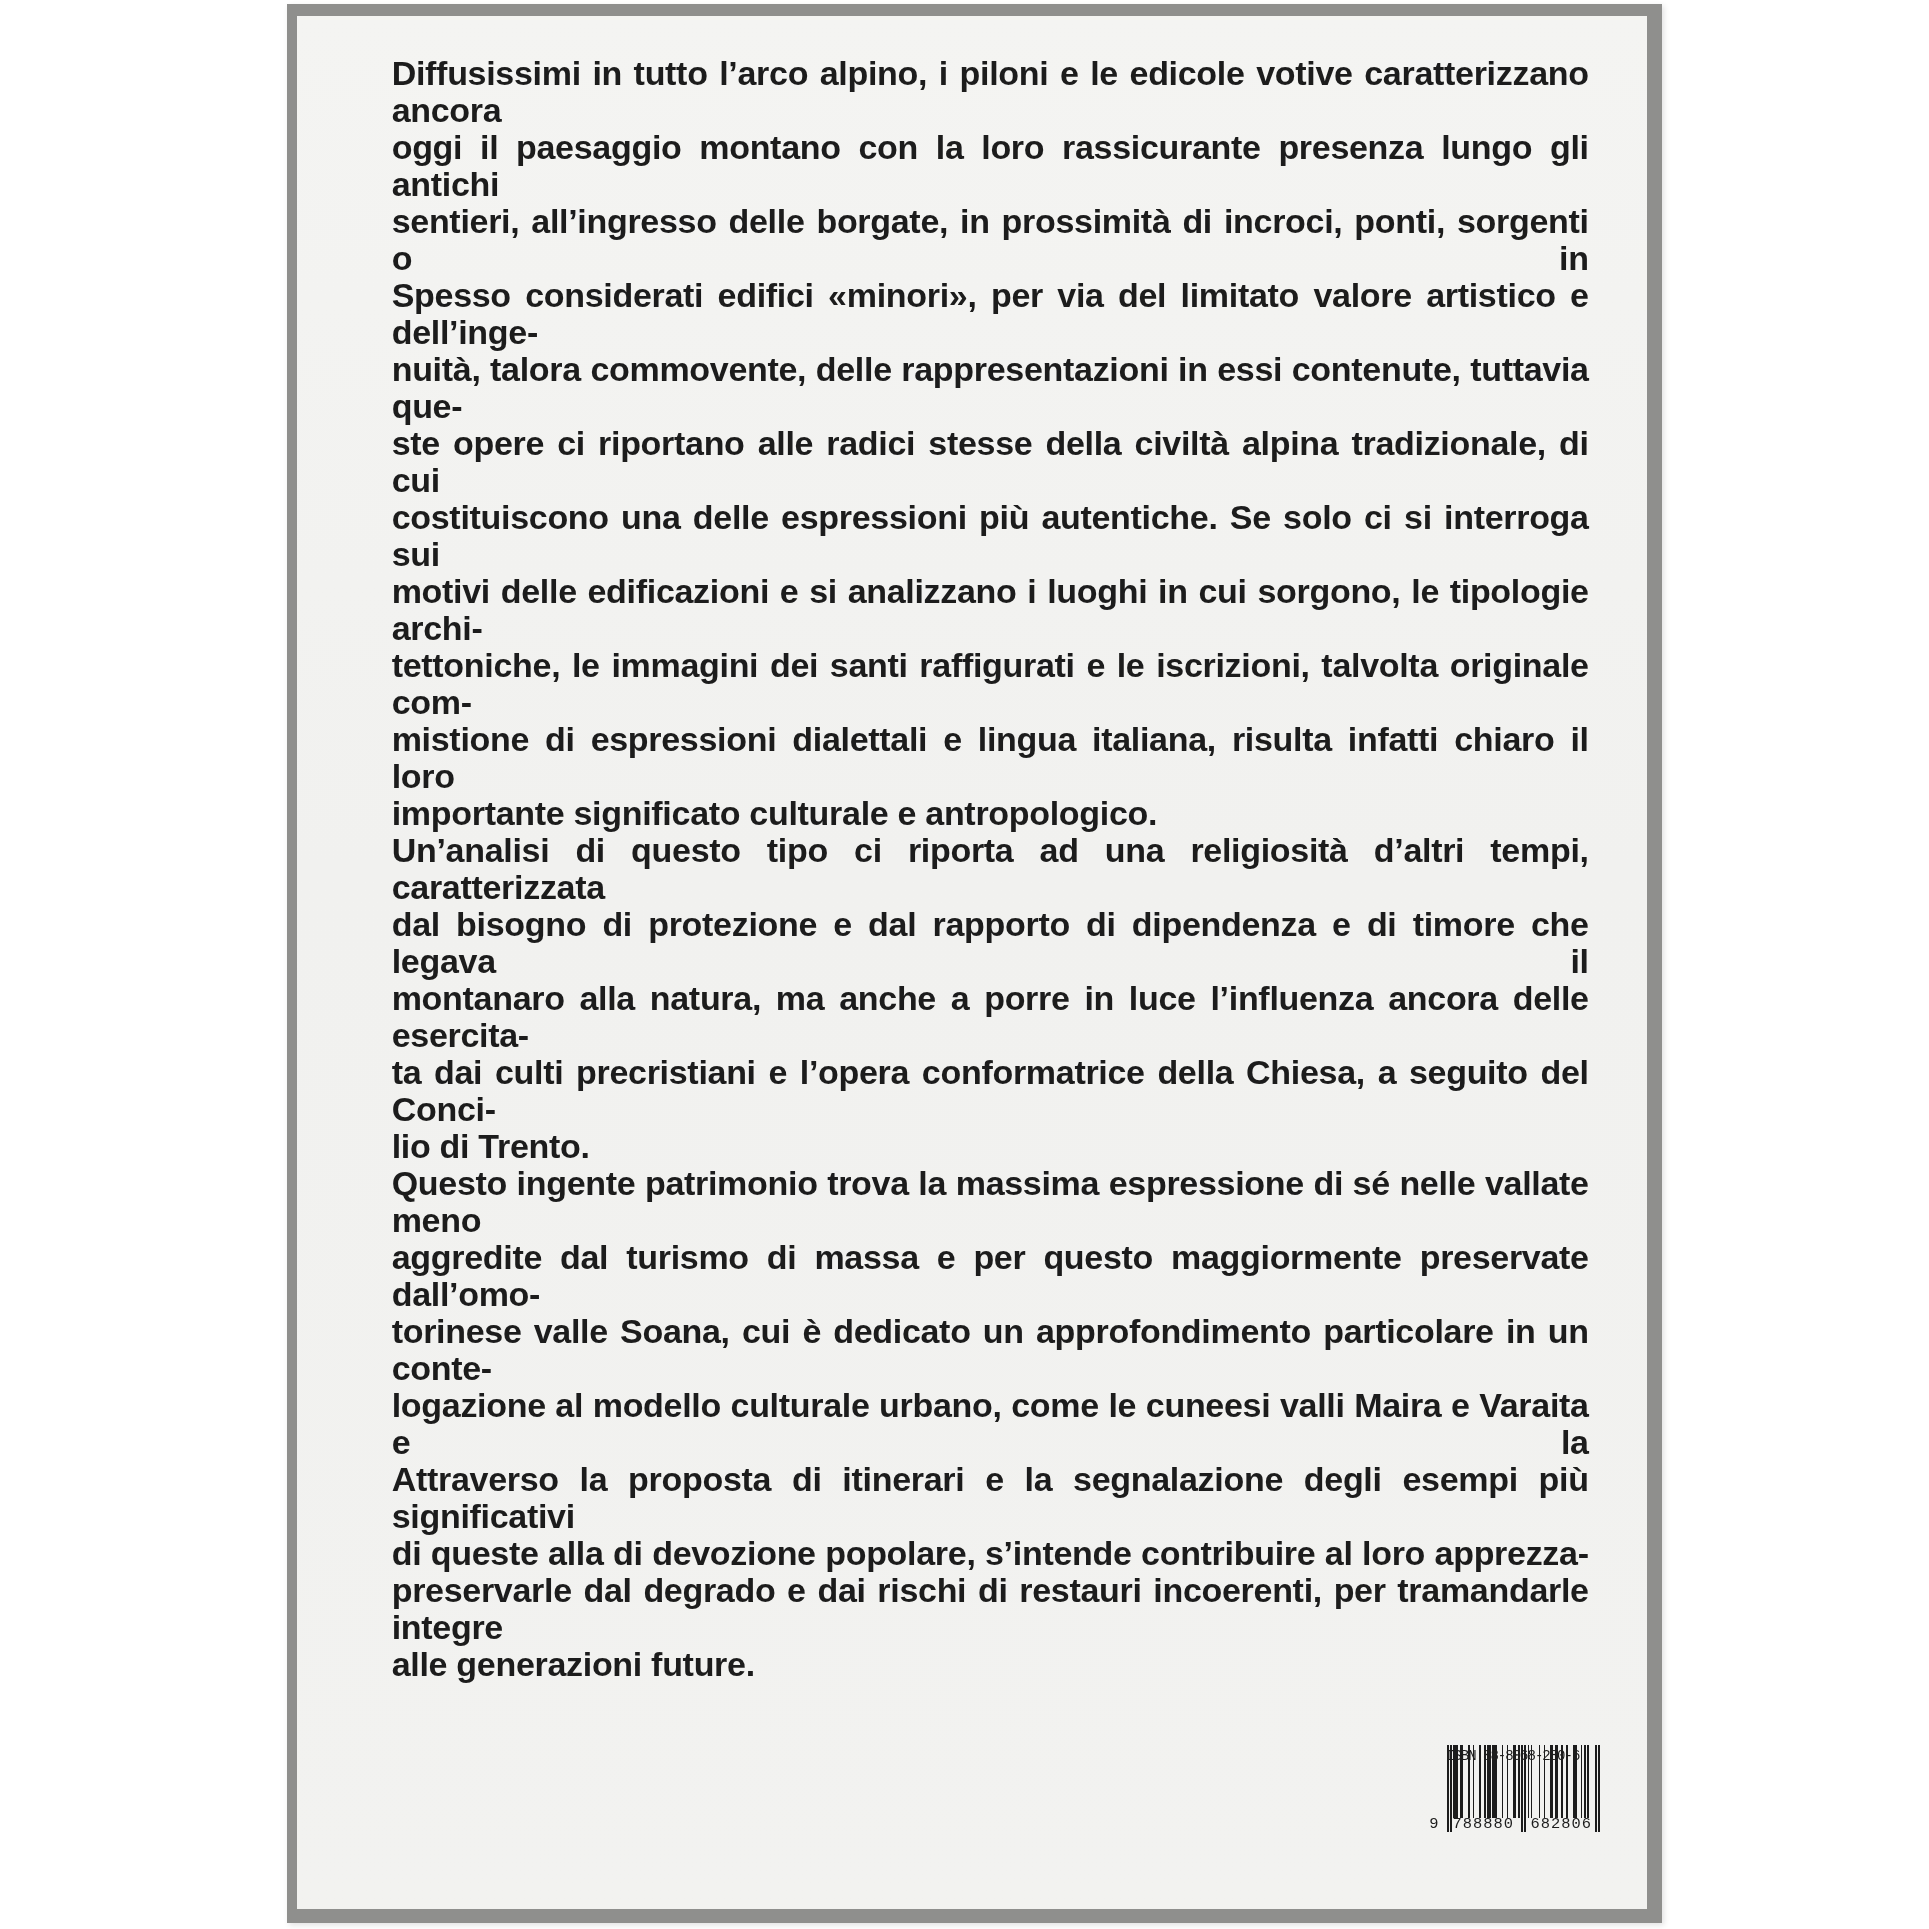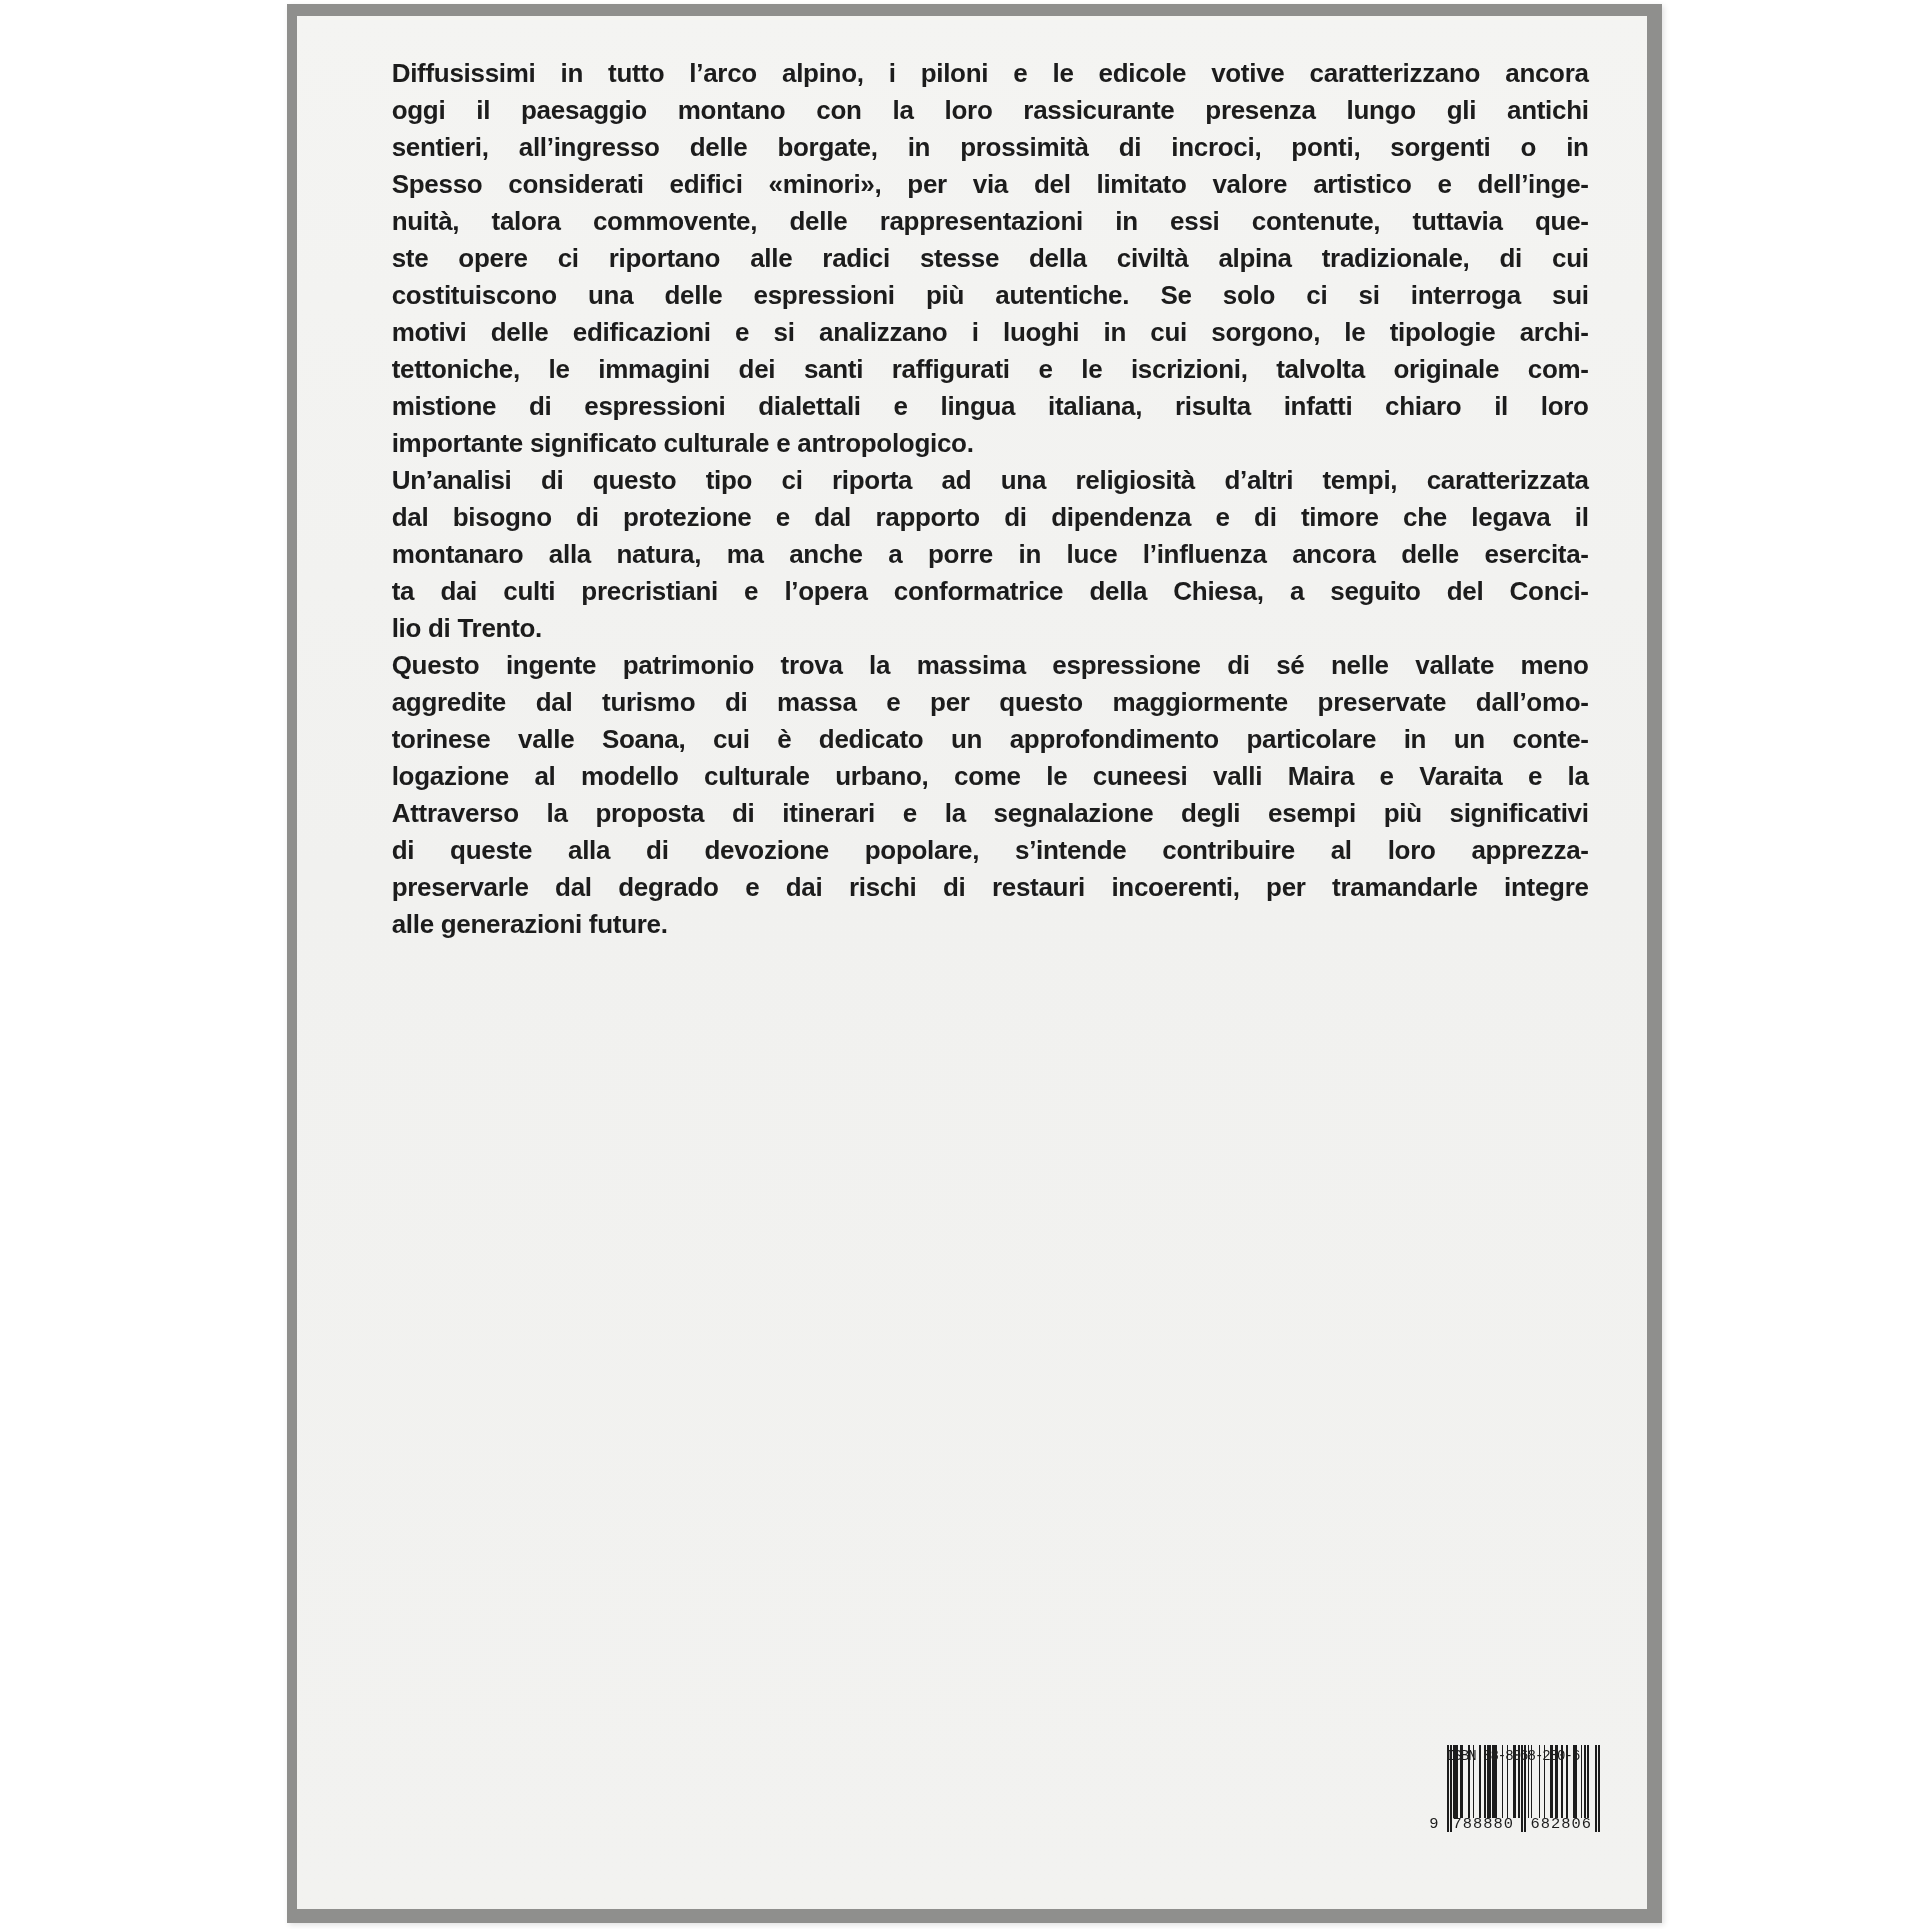--- a/index.html
+++ b/index.html
@@ -36,21 +36,21 @@
     background: linear-gradient(180deg, #f4f4f2 0%, #f1f1ef 45%, #f2f2f0 100%);
   }
   
   .text-block {
     position: absolute;
     left: 95px;
     top: 39px;
     width: 1197px;
     color: #1c1c1c;
     font-weight: bold;
-    font-size: 26px;
+    font-size: 34px;
     line-height: 37px;
     letter-spacing: -0.3px;
   }
   .ln {
     text-align: justify;
     text-align-last: justify;
     white-space: normal;
   }
   .ln.e {
     text-align: justify;

